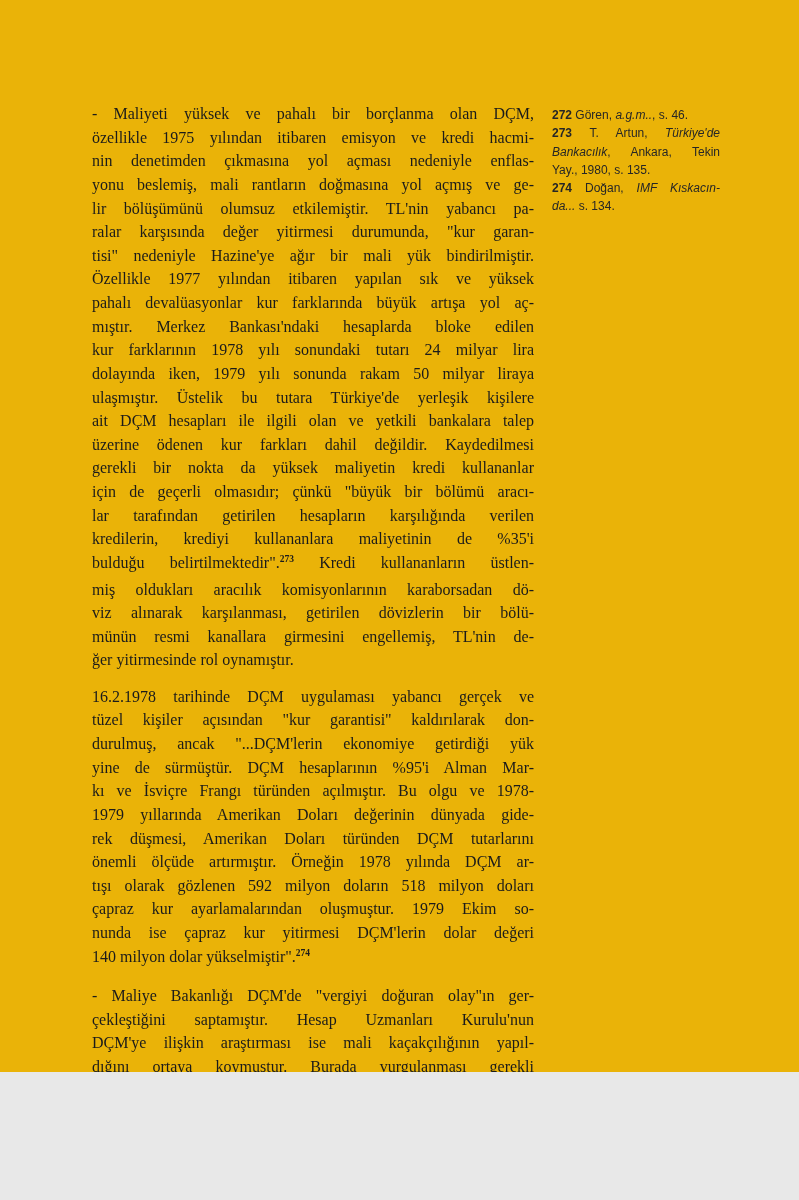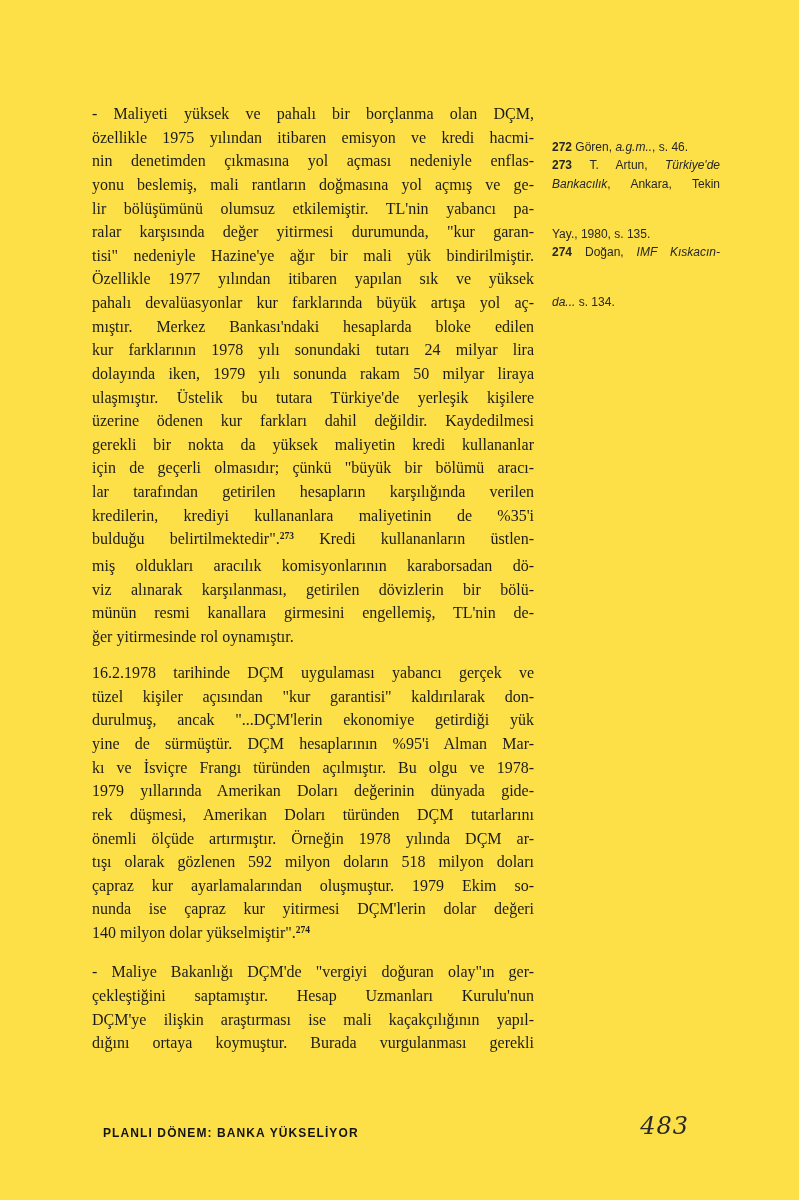--- a/index.html
+++ b/index.html
@@ -1,19 +1,19 @@
 <!DOCTYPE html>
 <html lang="tr"><head>
 <meta charset="utf-8">
 <style>
   html,body{margin:0;padding:0;background:#e8e8e8;}
   .page{
     position:relative;
-    width:799px;height:1200px;
-    background:#fde047;
+    width:799px;height:1072px;
+    background:#eab308;
     overflow:hidden;
     font-family:"Liberation Serif", serif;
     color:#1b1b1b;
   }
   .main-col{
     position:absolute;left:92px;top:102px;width:442px;
     font-size:16px;line-height:23.62px;
   }
   .para{margin:0 0 12.8px 0;}
   .line{
@@ -27,21 +27,21 @@
   }
   .fn-col{
     position:absolute;left:552px;top:106px;width:168px;
     font-family:"Liberation Sans", sans-serif;
     font-size:12px;line-height:18.3px;color:#262626;
   }
   .fnline{
     text-align:justify;
     text-align-last:justify;
   }
-  .fnline.last{text-align-last:left;margin-top:32px;}
+  .fnline.last{text-align-last:left;}
   .it{font-style:italic;}
   .bd{font-weight:bold;}
   .footer-title{
     position:absolute;left:103px;top:1126px;
     font-family:"Liberation Sans", sans-serif;
     font-size:12px;font-weight:bold;letter-spacing:1.1px;
     color:#141414;white-space:nowrap;
   }
   .page-num{
     position:absolute;right:110px;top:1112px;
@@ -63,20 +63,21 @@
         <div class="line"><span>yonu beslemiş, mali rantların doğmasına yol açmış ve ge-</span></div>
         <div class="line"><span>lir bölüşümünü olumsuz etkilemiştir. TL'nin yabancı pa-</span></div>
         <div class="line"><span>ralar karşısında değer yitirmesi durumunda, "kur garan-</span></div>
         <div class="line"><span>tisi" nedeniyle Hazine'ye ağır bir mali yük bindirilmiştir.</span></div>
         <div class="line"><span>Özellikle 1977 yılından itibaren yapılan sık ve yüksek</span></div>
         <div class="line"><span>pahalı devalüasyonlar kur farklarında büyük artışa yol aç-</span></div>
         <div class="line"><span>mıştır. Merkez Bankası'ndaki hesaplarda bloke edilen</span></div>
         <div class="line"><span>kur farklarının 1978 yılı sonundaki tutarı 24 milyar lira</span></div>
         <div class="line"><span>dolayında iken, 1979 yılı sonunda rakam 50 milyar liraya</span></div>
         <div class="line"><span>ulaşmıştır. Üstelik bu tutara Türkiye'de yerleşik kişilere</span></div>
+        <div class="line"><span>ait DÇM hesapları ile ilgili olan ve yetkili bankalara talep</span></div>
         <div class="line"><span>üzerine ödenen kur farkları dahil değildir. Kaydedilmesi</span></div>
         <div class="line"><span>gerekli bir nokta da yüksek maliyetin kredi kullananlar</span></div>
         <div class="line"><span>için de geçerli olmasıdır; çünkü "büyük bir bölümü aracı-</span></div>
         <div class="line"><span>lar tarafından getirilen hesapların karşılığında verilen</span></div>
         <div class="line"><span>kredilerin, krediyi kullananlara maliyetinin de %35'i</span></div>
         <div class="line"><span>bulduğu belirtilmektedir".</span><span class="sup">273</span><span> Kredi kullananların üstlen-</span></div>
         <div class="line"><span>miş oldukları aracılık komisyonlarının karaborsadan dö-</span></div>
         <div class="line"><span>viz alınarak karşılanması, getirilen dövizlerin bir bölü-</span></div>
         <div class="line"><span>münün resmi kanallara girmesini engellemiş, TL'nin de-</span></div>
         <div class="line last"><span>ğer yitirmesinde rol oynamıştır.</span></div>

